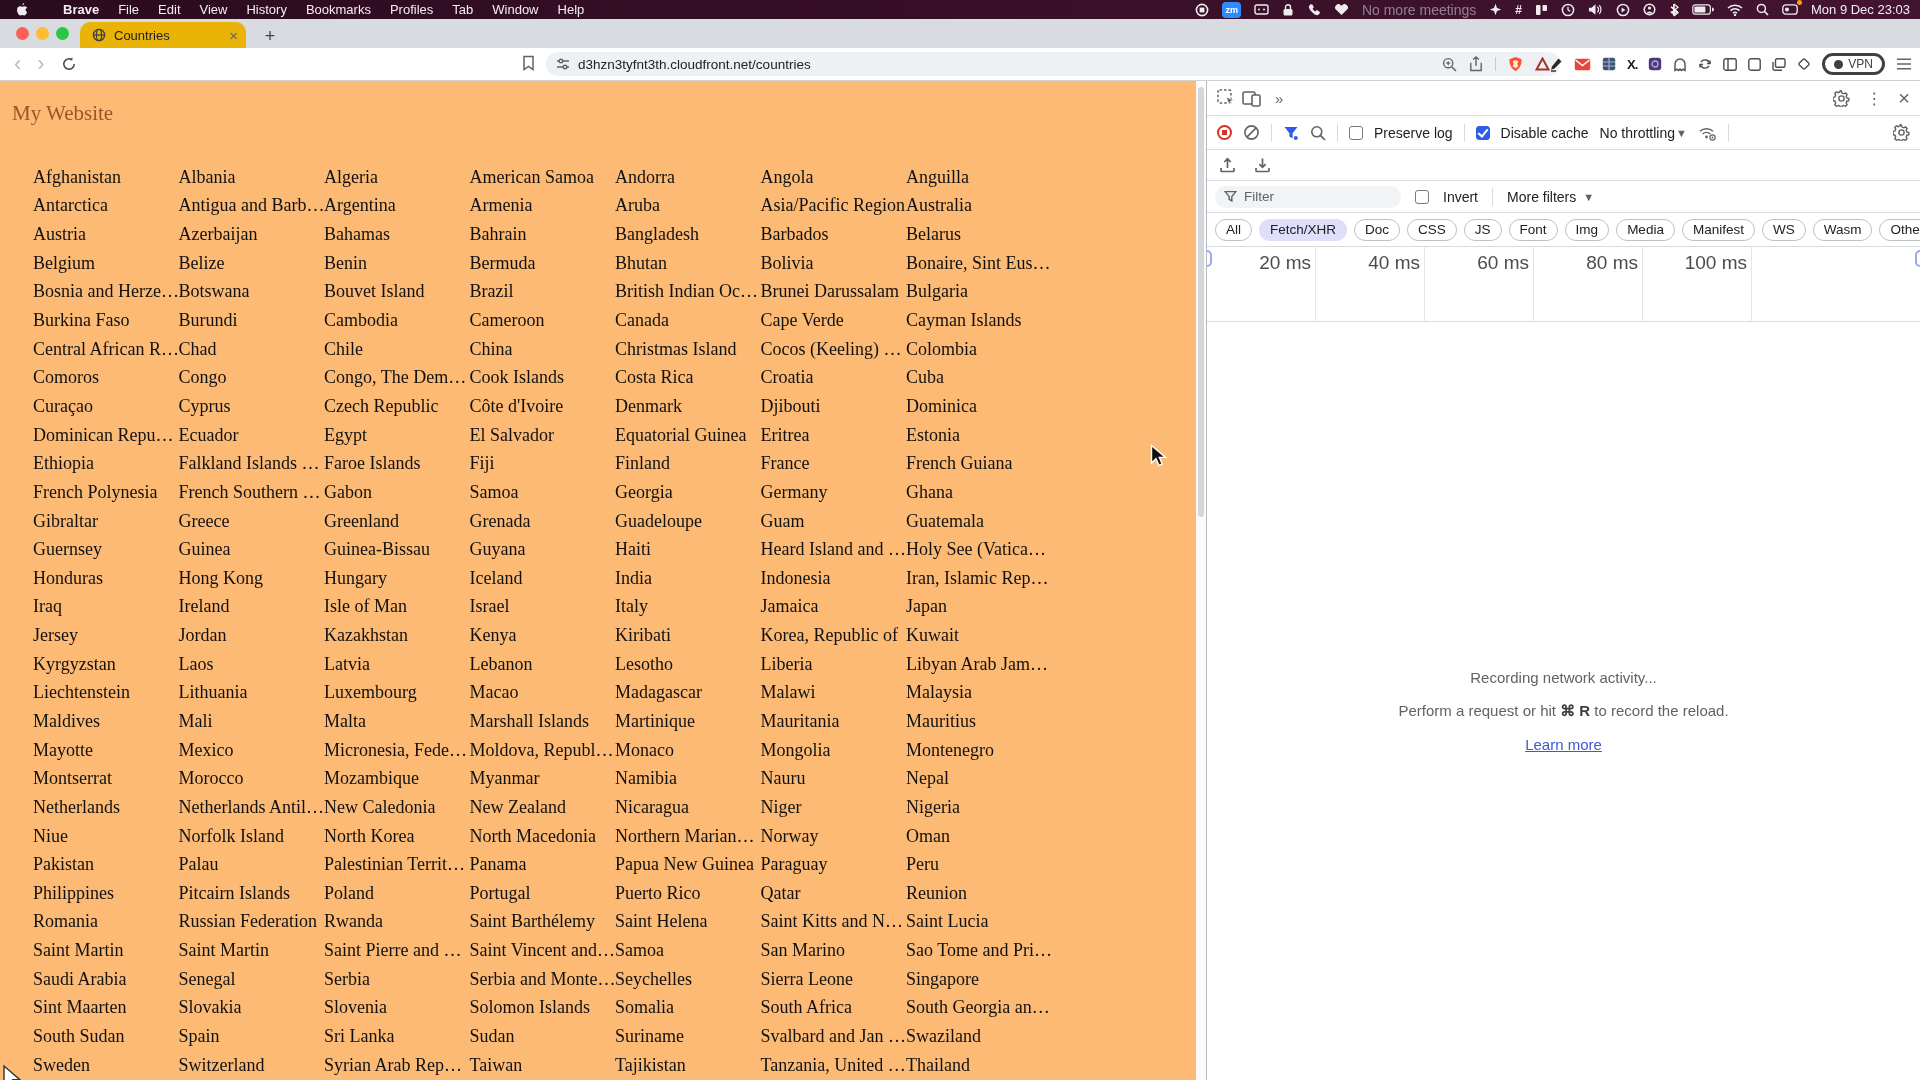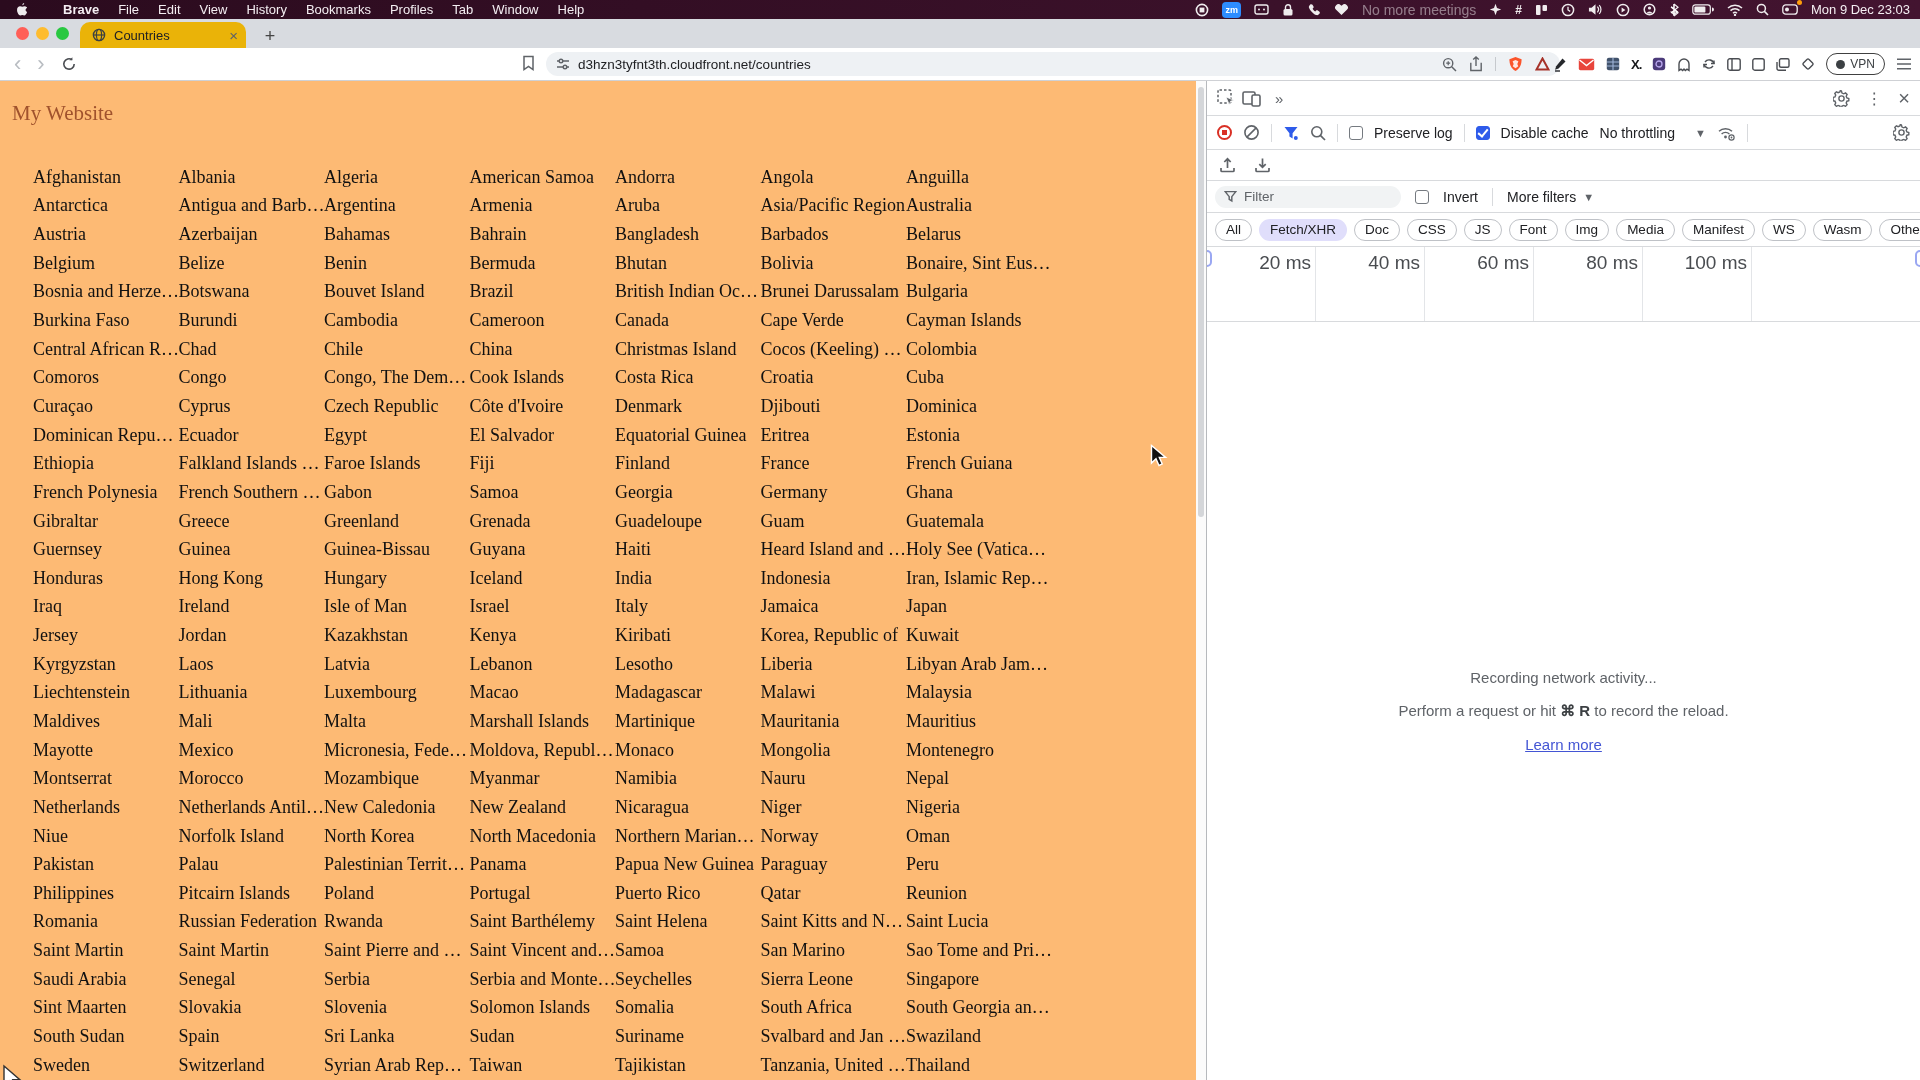--- a/index.html
+++ b/index.html
@@ -39,21 +39,21 @@
   .toolbar{position:absolute;left:0;top:48px;width:1920px;height:33px;background:#fff;border-bottom:1px solid #cfd1d5}
   .nav{position:absolute;left:14px;top:0;height:32px;display:flex;align-items:center;gap:16px}
   .nav-arrow{font-size:22px;line-height:1;color:#b9bdc2;font-weight:300}
   .bookmark-btn{position:absolute;left:522px;top:7px;color:#5f6368}
   .urlpill{position:absolute;left:546px;top:4px;right:360px;height:24px;border-radius:12px;background:#eef1f4;
     display:flex;align-items:center;gap:8px;padding:0 10px;font-size:13.5px}
   .url-text{color:#202124;white-space:nowrap}
   .pill-right{margin-left:auto;display:flex;align-items:center;gap:12px;color:#5f6368}
   .vdiv{width:1px;height:14px;background:#c6c9cd}
   .ext-cluster{position:absolute;right:8px;top:0;height:32px;display:flex;align-items:center;gap:11px;color:#4a4d52}
-  .vpn-pill{display:flex;align-items:center;gap:5px;border:1px solid #404040;border-radius:11px;height:22px;padding:0 9px;font-size:12px;color:#3c4043}
+  .vpn-pill{display:flex;align-items:center;gap:5px;border:3px solid #404040;border-radius:11px;height:22px;padding:0 9px;font-size:12px;color:#3c4043}
   .vpn-dot{width:9px;height:9px;border-radius:50%;background:#3c4043}
   .xdot{font-weight:bold;font-size:13px;color:#17191c;letter-spacing:-1px}
 
   
   .page{position:absolute;left:0;top:81px;width:1196px;height:999px;background:#fdba74;overflow:hidden}
   .site-title{font-family:"Liberation Serif",serif;font-weight:400;font-size:21px;color:var(--site_title_brown,#a0522d);
     padding:20px 0 0 12px}
   .countries-grid{position:absolute;left:33px;top:82px;display:grid;grid-template-columns:repeat(7,145.5px);
     grid-auto-rows:28.65px;font-family:"Liberation Serif",serif;font-size:18px;color:#111}
   .country{white-space:nowrap;display:flex;align-items:center}
@@ -78,21 +78,21 @@
   .kebab{font-size:16px}
 
   .dt-actions{height:34px;padding:0 10px;gap:11px}
   .dt-sep{width:1px;height:18px;background:#d8dadd}
   .record{width:15px;height:15px;border:2px solid var(--record_red,#d93025);border-radius:50%;position:relative}
   .record::after{content:"";position:absolute;left:3px;top:3px;width:5px;height:5px;background:var(--record_red,#d93025)}
   .cb{width:14px;height:14px;border:1.5px solid #757a80;border-radius:3px;background:#fff}
   .cb.checked{background:var(--control_blue,#2e5bea);border-color:var(--control_blue,#2e5bea);position:relative}
   .cb.checked::after{content:"";position:absolute;left:3.5px;top:0.5px;width:4px;height:8px;border:solid #fff;border-width:0 2px 2px 0;transform:rotate(40deg)}
   .cb-label{color:#202124;white-space:nowrap}
-  .throttle{display:flex;align-items:center;gap:20px;color:#202124;white-space:nowrap}
+  .throttle{display:flex;align-items:center;gap:1px;color:#202124;white-space:nowrap}
   .caret{color:#5f6368;font-size:11px}
 
   .dt-har{height:31px;padding:0 12px;gap:18px}
 
   .dt-filterrow{height:32px;padding:0 8px;gap:14px}
   .filter-pill{display:flex;align-items:center;gap:7px;width:186px;height:22px;border-radius:11px;background:#f1f3f4;padding:0 9px}
   .filter-pill input{border:none;outline:none;background:transparent;font-size:13.5px;width:130px;font-family:"Liberation Sans",sans-serif;color:#202124}
   .filter-pill input::placeholder{color:#5f6368}
   .morefilters{display:flex;align-items:center;gap:7px;color:#202124;white-space:nowrap}
 

